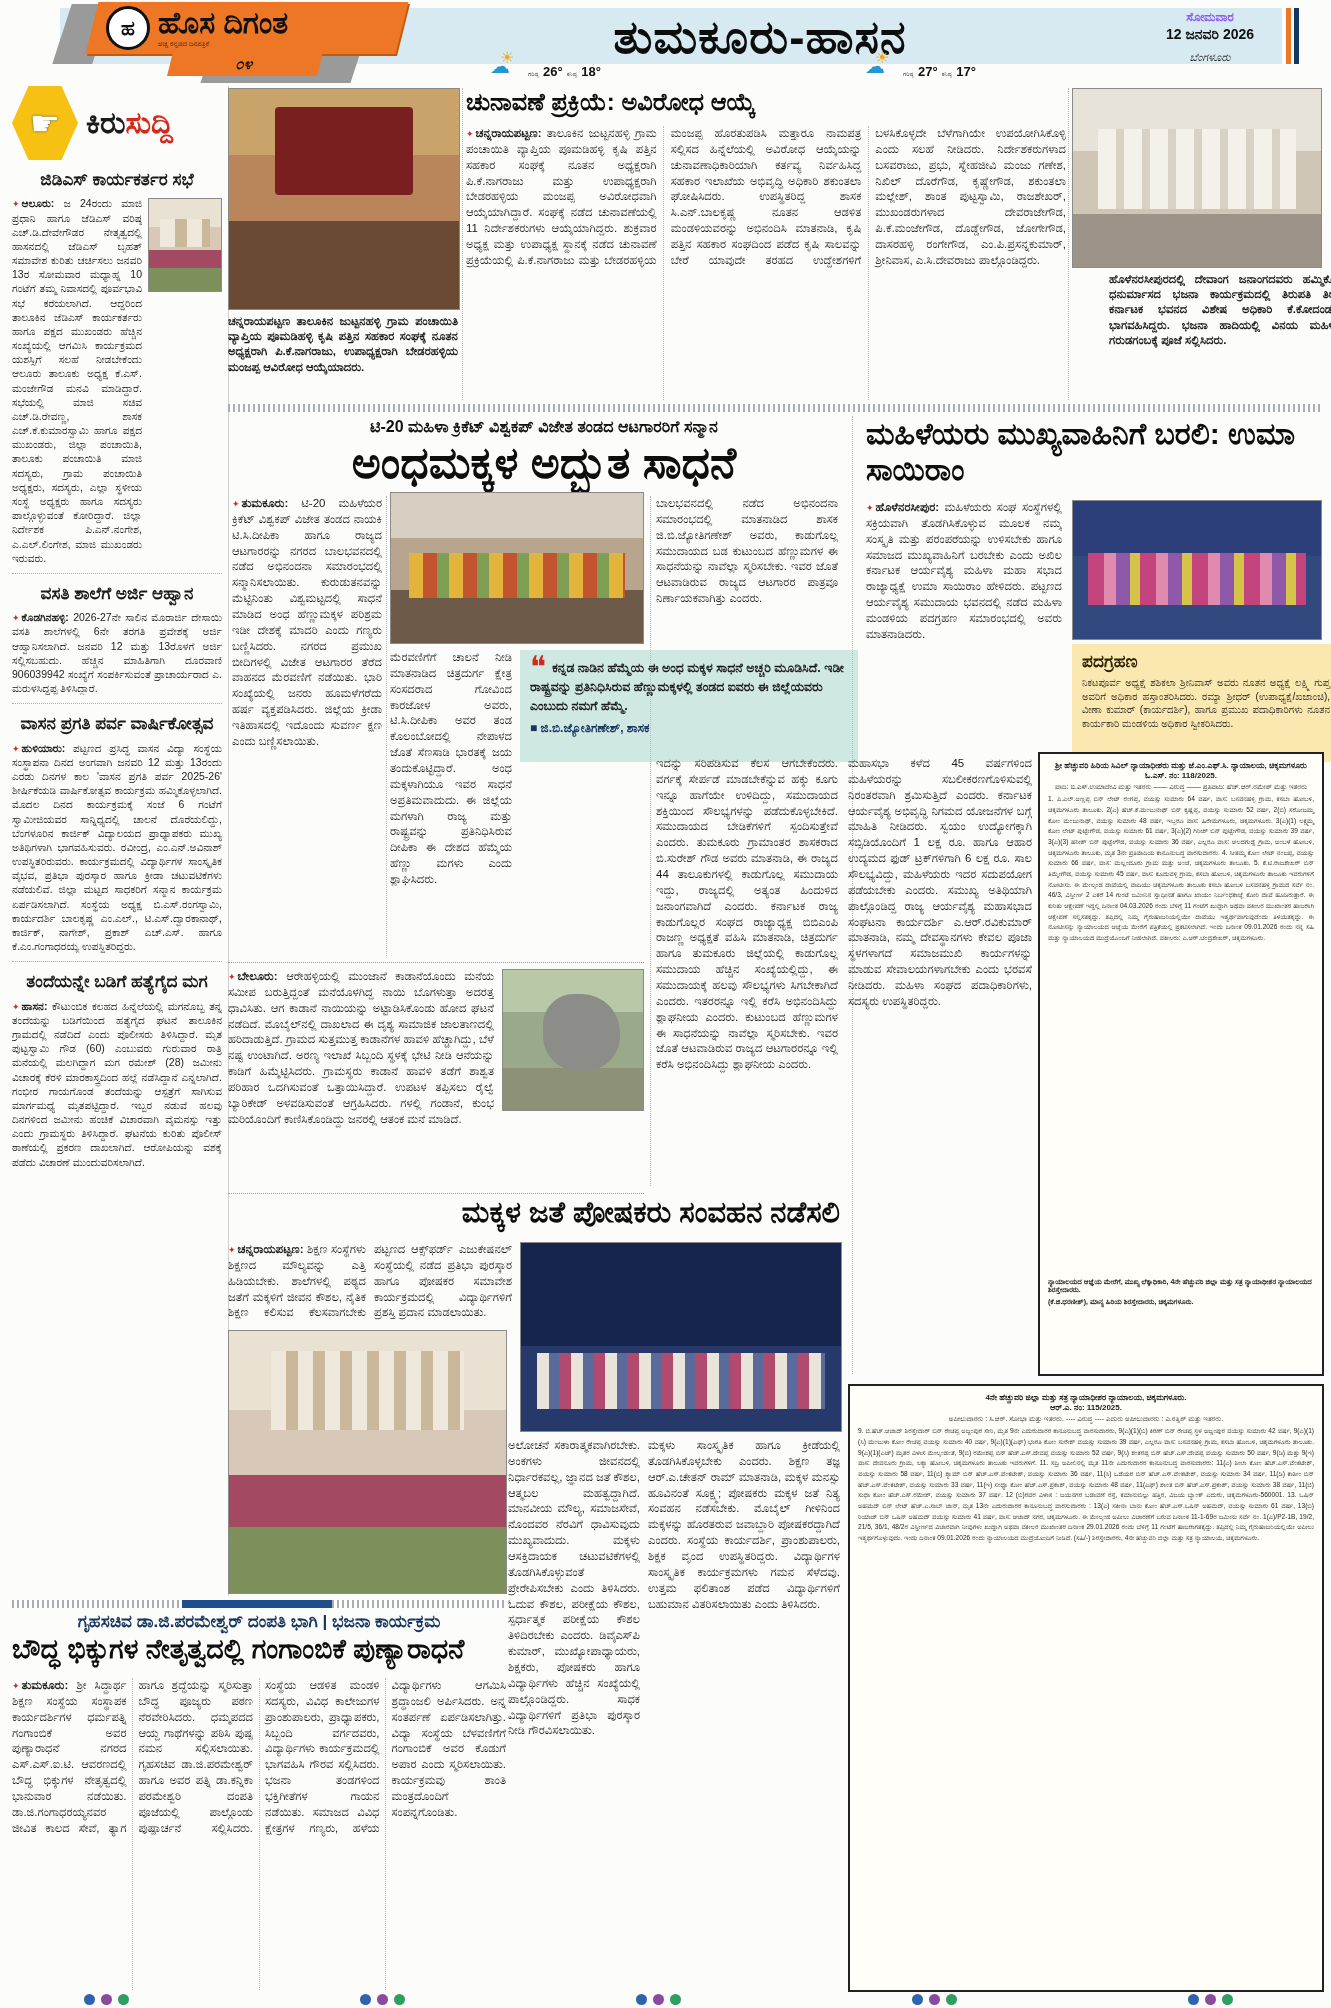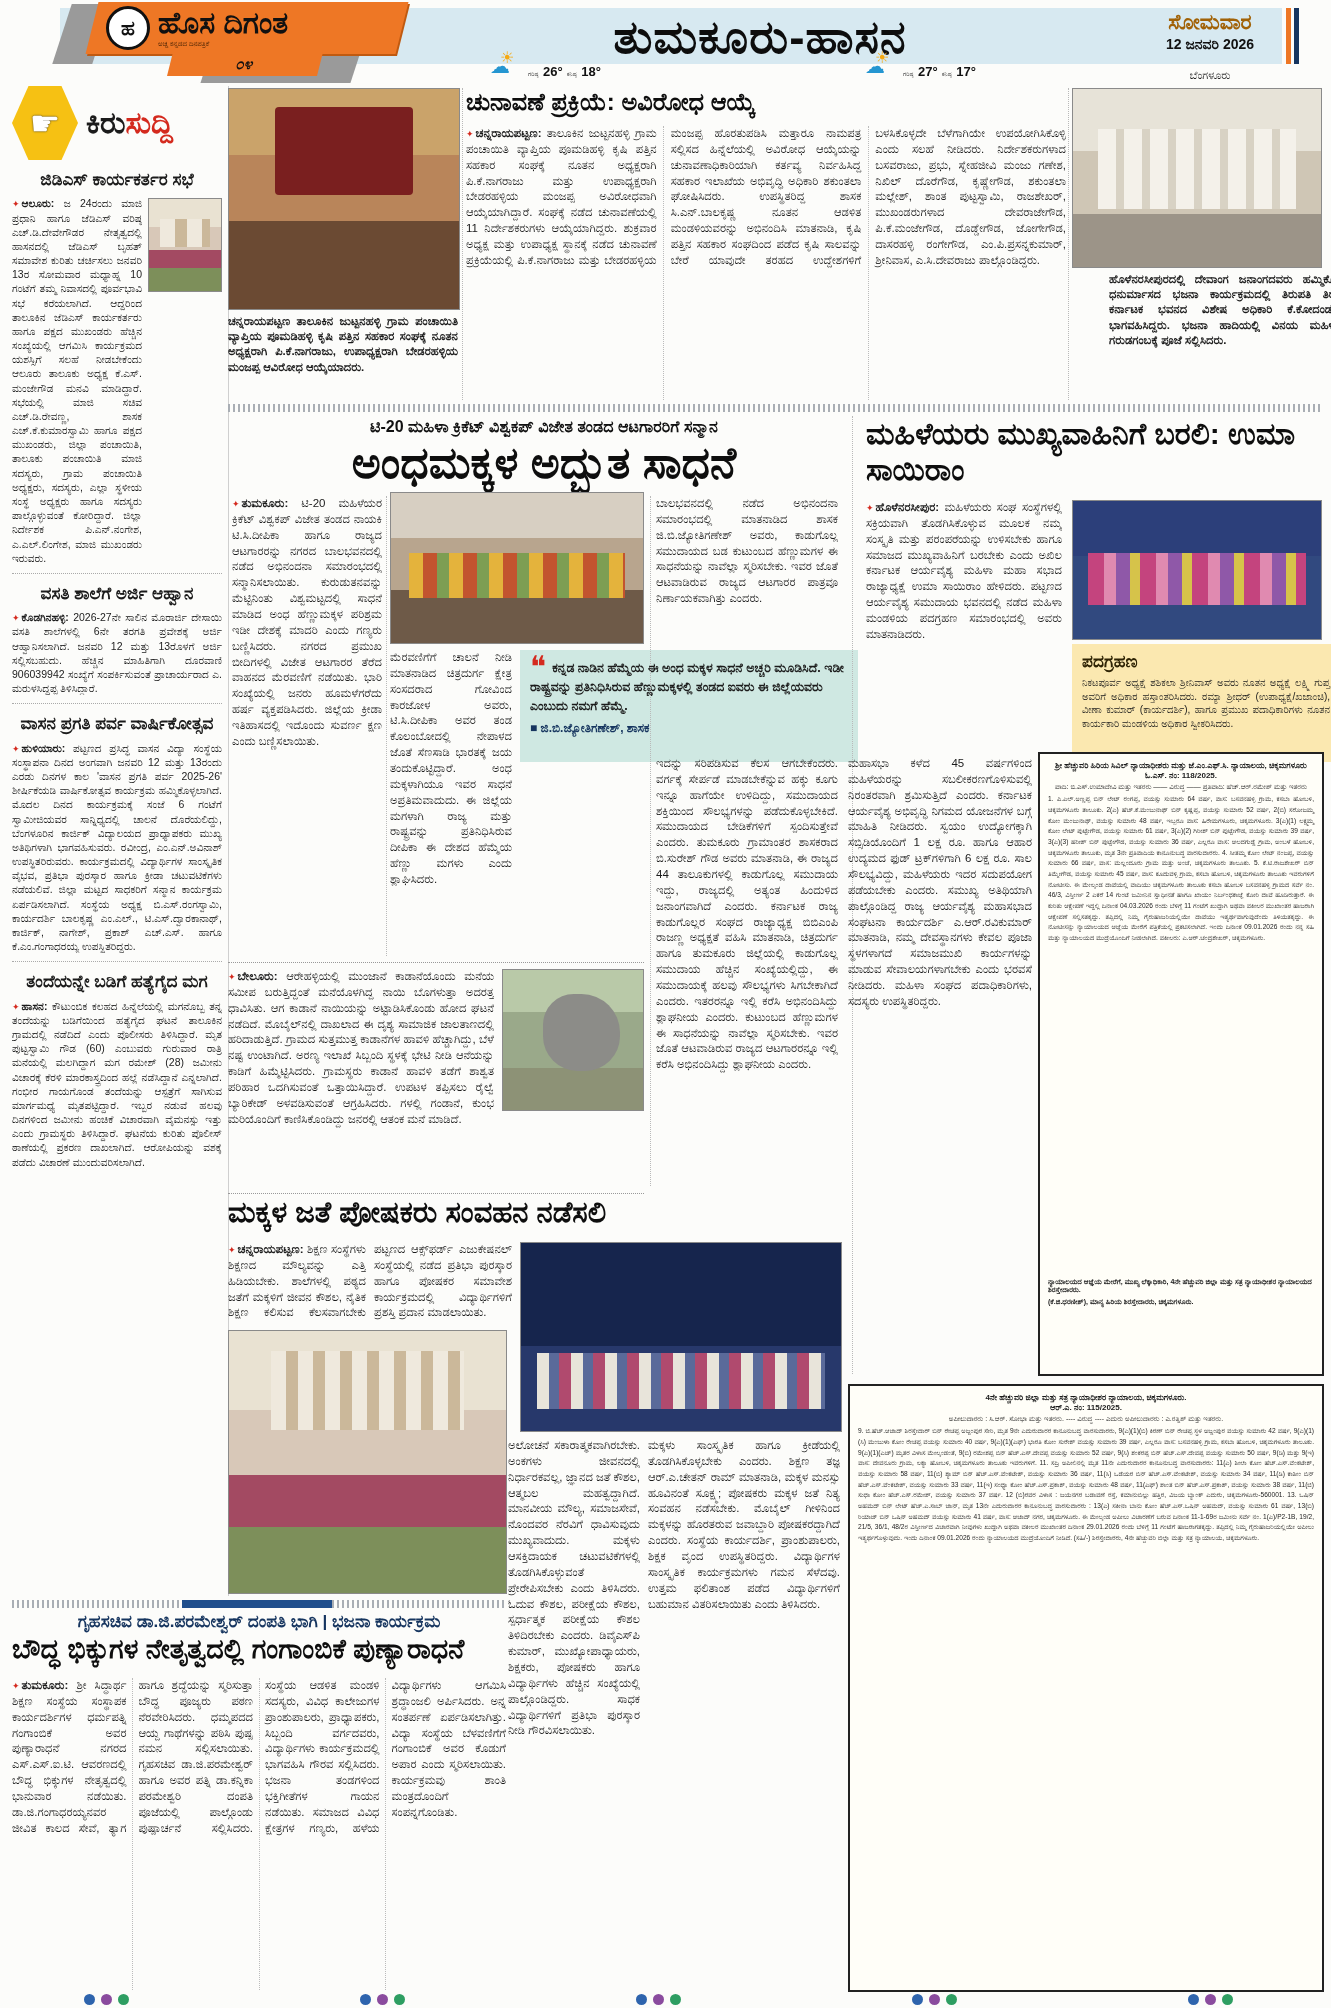--- a/index.html
+++ b/index.html
@@ -19,23 +19,23 @@
   .pageno-box{left:170px;top:52px;width:150px;height:24px;background:#ee7725;transform:skewX(-14deg);
               display:flex;align-items:center;justify-content:center;font-weight:bold;font-size:15px;color:#111;}
   .edition-title{left:480px;top:10px;width:560px;text-align:center;font-size:46px;font-weight:900;color:#0d0d0d;letter-spacing:1px;}
   .weather{display:flex;align-items:flex-end;gap:4px;}
   .wx-icon{position:relative;width:34px;height:24px;font-size:20px;line-height:1;}
   .wx-sun{position:absolute;left:10px;top:-6px;color:#f5a912;font-size:16px;}
   .wx-cloud{position:absolute;left:0;top:0;color:#2596d1;}
   .wx-temp{font-size:13px;font-weight:bold;color:#111;}
   .wx-lab{font-size:6px;color:#333;text-align:center;line-height:1;}
   .mast-right{right:46px;top:10px;width:150px;text-align:center;}
-  .mast-day{color:#a16207;font-weight:bold;font-size:21px;}
+  .mast-day{color:#8b5cf6;font-weight:bold;font-size:12px;}
   .mast-date{color:#111;font-size:14px;font-weight:bold;margin-top:2px;}
-  .mast-city{color:#222;font-size:11px;margin-top:16px;}
+  .mast-city{color:#222;font-size:11px;margin-top:8px;font-style:italic;}
   .vbar{top:8px;width:5px;height:56px;}
   
   .rule-v{border-left:1px dotted #b9b9b9;}
   .hatch{background:repeating-linear-gradient(90deg,#a9aeb4 0 2px,transparent 2px 5px);height:8px;}
   .hatch .blue-seg{position:absolute;left:170px;top:0;width:150px;height:8px;background:#1f4e8c;}
   .body-text{font-size:11.5px;line-height:1.38;text-align:justify;overflow:hidden;}
   .small-text{font-size:10.5px;line-height:1.35;text-align:justify;overflow:hidden;}
   .dl{font-weight:bold;}
   .star{color:#d42a1e;font-size:9px;margin-right:2px;}
   .headline-c{font-weight:900;color:#0e0e0e;}
@@ -224,21 +224,21 @@
     <div class="notice-sig">ನ್ಯಾಯಾಲಯದ ಆಜ್ಞೆಯ ಮೇರೆಗೆ, ಮುಖ್ಯ ಲೆಕ್ಕಾಧಿಕಾರಿ, 4ನೇ ಹೆಚ್ಚುವರಿ ಜಿಲ್ಲಾ ಮತ್ತು ಸತ್ರ ನ್ಯಾಯಾಧೀಶರ ನ್ಯಾಯಾಲಯದ ಶಿರಸ್ತೇದಾರರು.</div>
     <div class="notice-sig">(ಕೆ.ಜಿ.ಧರಣೀಶ್), ಮಾನ್ಯ ಹಿರಿಯ ಶಿರಸ್ತೇದಾರರು, ಚಿಕ್ಕಮಗಳೂರು.</div>
   </div>
 
   <div class="abs" style="left:228px;top:962px;width:416px;height:224px;border-top:1px dotted #999;border-bottom:1px dotted #999;padding-top:6px;overflow:hidden;">
     <div class="photo ph5" style="float:right;width:140px;height:140px;margin:0 0 6px 8px;position:relative;"></div>
     <div class="body-text"><span class="star">✦</span><span class="dl">ಬೇಲೂರು:</span>
       <span>ಆರೇಹಳ್ಳಿಯಲ್ಲಿ ಮುಂಜಾನೆ ಕಾಡಾನೆಯೊಂದು ಮನೆಯ ಸಮೀಪ ಬರುತ್ತಿದ್ದಂತೆ ಮನೆಯೊಳಗಿದ್ದ ನಾಯಿ ಬೊಗಳುತ್ತಾ ಅದರತ್ತ ಧಾವಿಸಿತು. ಆಗ ಕಾಡಾನೆ ನಾಯಿಯನ್ನು ಅಟ್ಟಾಡಿಸಿಕೊಂಡು ಹೋದ ಘಟನೆ ನಡೆದಿದೆ. ಮೊಬೈಲ್‌ನಲ್ಲಿ ದಾಖಲಾದ ಈ ದೃಶ್ಯ ಸಾಮಾಜಿಕ ಜಾಲತಾಣದಲ್ಲಿ ಹರಿದಾಡುತ್ತಿದೆ. ಗ್ರಾಮದ ಸುತ್ತಮುತ್ತ ಕಾಡಾನೆಗಳ ಹಾವಳಿ ಹೆಚ್ಚಾಗಿದ್ದು, ಬೆಳೆ ನಷ್ಟ ಉಂಟಾಗಿದೆ. ಅರಣ್ಯ ಇಲಾಖೆ ಸಿಬ್ಬಂದಿ ಸ್ಥಳಕ್ಕೆ ಭೇಟಿ ನೀಡಿ ಆನೆಯನ್ನು ಕಾಡಿಗೆ ಹಿಮ್ಮೆಟ್ಟಿಸಿದರು. ಗ್ರಾಮಸ್ಥರು ಕಾಡಾನೆ ಹಾವಳಿ ತಡೆಗೆ ಶಾಶ್ವತ ಪರಿಹಾರ ಒದಗಿಸುವಂತೆ ಒತ್ತಾಯಿಸಿದ್ದಾರೆ. ಉಪಟಳ ತಪ್ಪಿಸಲು ರೈಲ್ವೆ ಬ್ಯಾರಿಕೇಡ್ ಅಳವಡಿಸುವಂತೆ ಆಗ್ರಹಿಸಿದರು. ಗಳಲ್ಲಿ ಗಂಡಾನೆ, ಕುಂಭ ಮರಿಯೊಂದಿಗೆ ಕಾಣಿಸಿಕೊಂಡಿದ್ದು ಜನರಲ್ಲಿ ಆತಂಕ ಮನೆ ಮಾಡಿದೆ.</span></div>
   </div>
 
-  <div class="abs headline-c" style="left:228px;top:1196px;width:612px;font-size:29px;">ಮಕ್ಕಳ ಜತೆ ಪೋಷಕರು ಸಂವಹನ ನಡೆಸಲಿ</div>
+  <div class="abs headline-c" style="left:228px;top:1196px;width:612px;font-size:29px;text-align:right;">ಮಕ್ಕಳ ಜತೆ ಪೋಷಕರು ಸಂವಹನ ನಡೆಸಲಿ</div>
   <div class="abs body-text" style="left:228px;top:1242px;width:138px;height:82px;">
     <span class="star">✦</span><span class="dl">ಚನ್ನರಾಯಪಟ್ಟಣ:</span>
     <span>ಶಿಕ್ಷಣ ಸಂಸ್ಥೆಗಳು ಶಿಕ್ಷಣದ ಮೌಲ್ಯವನ್ನು ಎತ್ತಿ ಹಿಡಿಯಬೇಕು. ಶಾಲೆಗಳಲ್ಲಿ ಪಠ್ಯದ ಜತೆಗೆ ಮಕ್ಕಳಿಗೆ ಜೀವನ ಕೌಶಲ, ನೈತಿಕ ಶಿಕ್ಷಣ ಕಲಿಸುವ ಕೆಲಸವಾಗಬೇಕು ಎಂದು ಶಿಕ್ಷಣ ಪ್ರೇಮಿಗಳು ಹೇಳಿದರು.</span>
   </div>
   <div class="abs body-text" style="left:374px;top:1242px;width:138px;height:82px;">ಪಟ್ಟಣದ ಆಕ್ಸ್‌ಫರ್ಡ್ ಎಜುಕೇಷನಲ್ ಸಂಸ್ಥೆಯಲ್ಲಿ ನಡೆದ ಪ್ರತಿಭಾ ಪುರಸ್ಕಾರ ಹಾಗೂ ಪೋಷಕರ ಸಮಾವೇಶ ಕಾರ್ಯಕ್ರಮದಲ್ಲಿ ವಿದ್ಯಾರ್ಥಿಗಳಿಗೆ ಪ್ರಶಸ್ತಿ ಪ್ರದಾನ ಮಾಡಲಾಯಿತು.</div>
   <div class="abs photo ph6" style="left:520px;top:1242px;width:320px;height:188px;"></div>
   <div class="abs body-text" style="left:508px;top:1438px;width:132px;height:550px;">ಅಲೋಚನೆ ಸಕಾರಾತ್ಮಕವಾಗಿರಬೇಕು. ಅಂಕಗಳು ಜೀವನದಲ್ಲಿ ನಿರ್ಧಾರಕವಲ್ಲ, ಜ್ಞಾನದ ಜತೆ ಕೌಶಲ, ಆತ್ಮಬಲ ಮಹತ್ವದ್ದಾಗಿದೆ. ಮಾನವೀಯ ಮೌಲ್ಯ, ಸಮಾಜಸೇವೆ, ನೊಂದವರ ನೆರವಿಗೆ ಧಾವಿಸುವುದು ಮುಖ್ಯವಾದುದು. ಮಕ್ಕಳು ಆಸಕ್ತಿದಾಯಕ ಚಟುವಟಿಕೆಗಳಲ್ಲಿ ತೊಡಗಿಸಿಕೊಳ್ಳುವಂತೆ ಪ್ರೇರೇಪಿಸಬೇಕು ಎಂದು ತಿಳಿಸಿದರು. ಓದುವ ಕೌಶಲ, ಪರೀಕ್ಷೆಯ ಕೌಶಲ, ಸ್ಪರ್ಧಾತ್ಮಕ ಪರೀಕ್ಷೆಯ ಕೌಶಲ ತಿಳಿದಿರಬೇಕು ಎಂದರು. ಡಿವೈಎಸ್‌ಪಿ ಕುಮಾರ್, ಮುಖ್ಯೋಪಾಧ್ಯಾಯರು, ಶಿಕ್ಷಕರು, ಪೋಷಕರು ಹಾಗೂ ವಿದ್ಯಾರ್ಥಿಗಳು ಹೆಚ್ಚಿನ ಸಂಖ್ಯೆಯಲ್ಲಿ ಪಾಲ್ಗೊಂಡಿದ್ದರು. ಸಾಧಕ ವಿದ್ಯಾರ್ಥಿಗಳಿಗೆ ಪ್ರತಿಭಾ ಪುರಸ್ಕಾರ ನೀಡಿ ಗೌರವಿಸಲಾಯಿತು.</div>
   <div class="abs body-text" style="left:648px;top:1438px;width:192px;height:550px;">ಮಕ್ಕಳು ಸಾಂಸ್ಕೃತಿಕ ಹಾಗೂ ಕ್ರೀಡೆಯಲ್ಲಿ ತೊಡಗಿಸಿಕೊಳ್ಳಬೇಕು ಎಂದರು. ಶಿಕ್ಷಣ ತಜ್ಞ ಆರ್.ಎ.ಚೇತನ್ ರಾಮ್ ಮಾತನಾಡಿ, ಮಕ್ಕಳ ಮನಸ್ಸು ಹೂವಿನಂತೆ ಸೂಕ್ಷ್ಮ; ಪೋಷಕರು ಮಕ್ಕಳ ಜತೆ ನಿತ್ಯ ಸಂವಹನ ನಡೆಸಬೇಕು. ಮೊಬೈಲ್ ಗೀಳಿನಿಂದ ಮಕ್ಕಳನ್ನು ಹೊರತರುವ ಜವಾಬ್ದಾರಿ ಪೋಷಕರದ್ದಾಗಿದೆ ಎಂದರು. ಸಂಸ್ಥೆಯ ಕಾರ್ಯದರ್ಶಿ, ಪ್ರಾಂಶುಪಾಲರು, ಶಿಕ್ಷಕ ವೃಂದ ಉಪಸ್ಥಿತರಿದ್ದರು. ವಿದ್ಯಾರ್ಥಿಗಳ ಸಾಂಸ್ಕೃತಿಕ ಕಾರ್ಯಕ್ರಮಗಳು ಗಮನ ಸೆಳೆದವು. ಉತ್ತಮ ಫಲಿತಾಂಶ ಪಡೆದ ವಿದ್ಯಾರ್ಥಿಗಳಿಗೆ ಬಹುಮಾನ ವಿತರಿಸಲಾಯಿತು ಎಂದು ತಿಳಿಸಿದರು.</div>
 
   <div class="abs photo ph7" style="left:228px;top:1330px;width:277px;height:262px;"></div>

